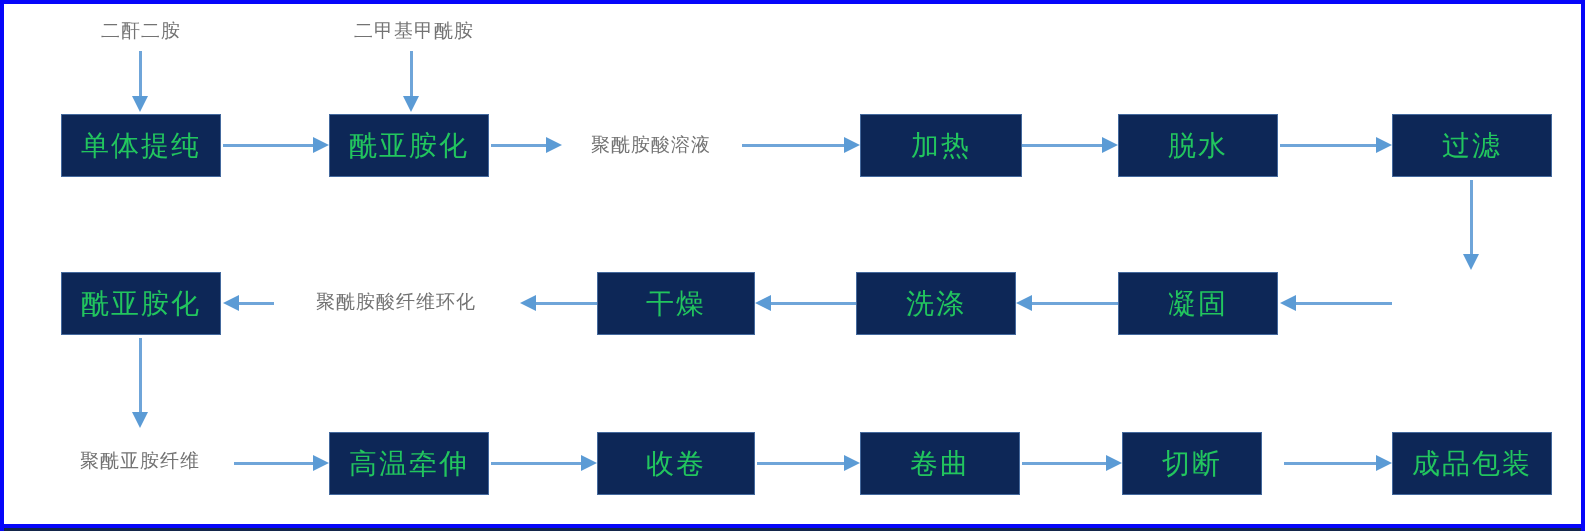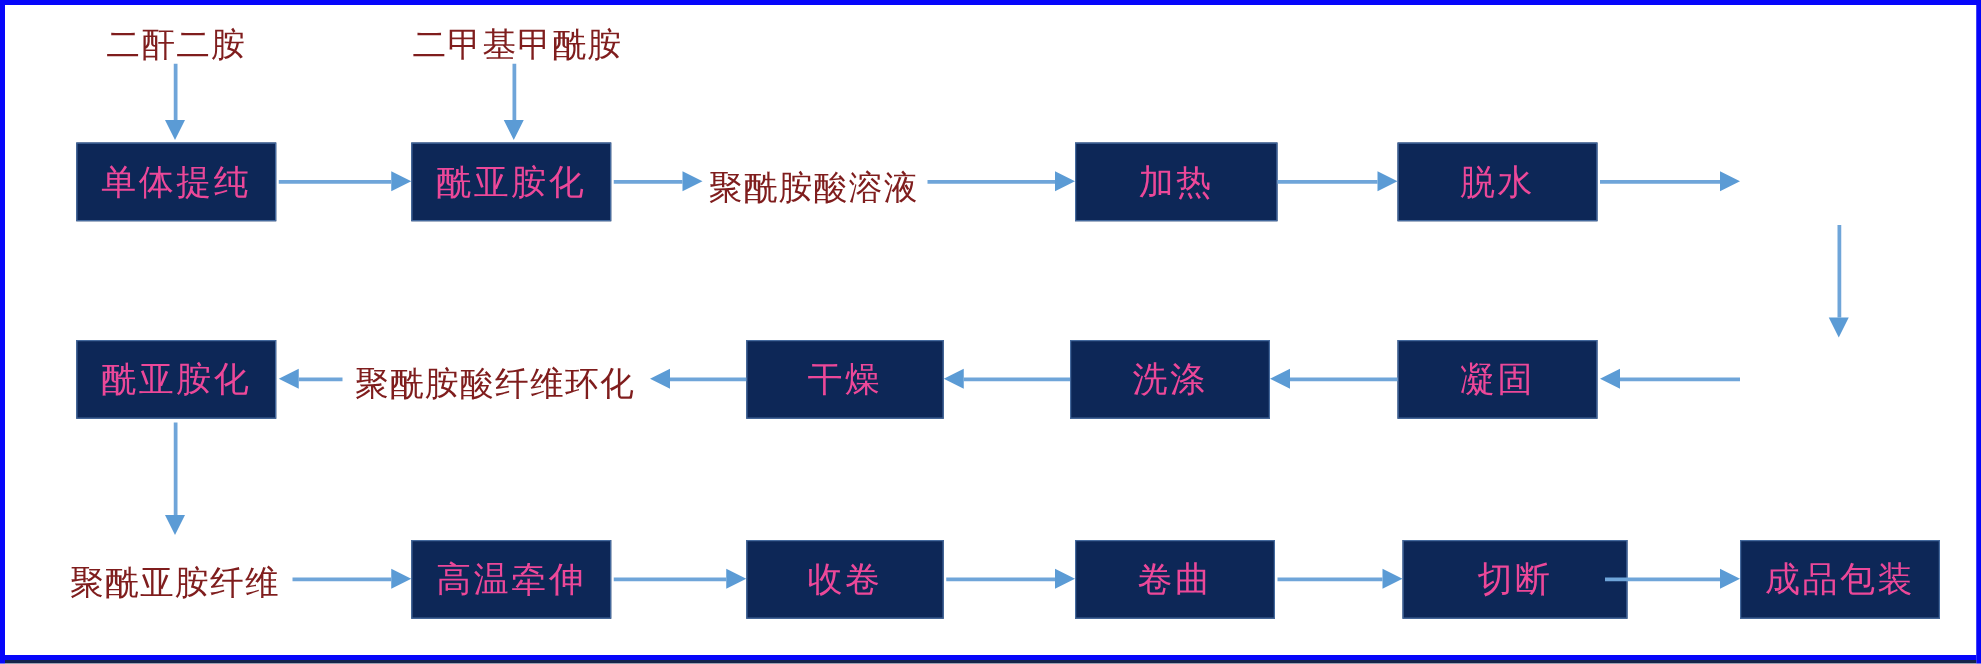--- a/index.html
+++ b/index.html
@@ -15,29 +15,29 @@
     font-family:"Liberation Serif", serif;
   }
   .footer-blue{position:absolute;left:-4px;right:-4px;bottom:3px;height:4px;background:#0606fa;}
   .footer-navy{position:absolute;left:-4px;right:-4px;bottom:0;height:3px;background:#13254a;}
 
   .pbox{
     position:absolute;
     box-sizing:border-box;
     background:#0d2757;
     border:1px solid #44699d;
-    color:#ec4899;
+    color:#22c55e;
     display:flex;align-items:center;justify-content:center;
     font-size:28px;letter-spacing:2px;
     white-space:nowrap;
   }
   .flabel{
     position:absolute;
-    color:#7f1d1d;
-    font-size:27px;letter-spacing:1px;
+    color:#737373;
+    font-size:19px;letter-spacing:1px;
     text-align:center;
     white-space:nowrap;
   }
 
   
   .ar{position:absolute;height:3px;background:#6fa5d9;}
   .ar::after{
     content:"";position:absolute;right:-16px;top:-7px;
     width:0;height:0;
     border-top:8px solid transparent;border-bottom:8px solid transparent;
@@ -68,20 +68,21 @@
   <div class="flabel" style="left:57px;top:14px;width:160px;">二酐二胺</div>
   <div class="flabel" style="left:325px;top:14px;width:170px;">二甲基甲酰胺</div>
 
   <div class="ad" style="left:135px;top:47px;height:45px;"></div>
   <div class="ad" style="left:406px;top:47px;height:45px;"></div>
 
   <div class="pbox" style="left:57px;top:110px;width:160px;height:63px;">单体提纯</div>
   <div class="pbox" style="left:325px;top:110px;width:160px;height:63px;">酰亚胺化</div>
   <div class="pbox" style="left:856px;top:110px;width:162px;height:63px;">加热</div>
   <div class="pbox" style="left:1114px;top:110px;width:160px;height:63px;">脱水</div>
+  <div class="pbox" style="left:1388px;top:110px;width:160px;height:63px;">过滤</div>
 
   <div class="flabel" style="left:557px;top:128px;width:180px;">聚酰胺酸溶液</div>
 
   <div class="ar" style="left:219px;top:140px;width:90px;"></div>
   <div class="ar" style="left:487px;top:140px;width:55px;"></div>
   <div class="ar" style="left:738px;top:140px;width:102px;"></div>
   <div class="ar" style="left:1018px;top:140px;width:80px;"></div>
   <div class="ar" style="left:1276px;top:140px;width:96px;"></div>
 
   <div class="ad" style="left:1466px;top:176px;height:74px;"></div>
@@ -99,21 +100,21 @@
   <div class="al" style="left:532px;top:298px;width:61px;"></div>
   <div class="al" style="left:235px;top:298px;width:35px;"></div>
 
   <div class="ad" style="left:135px;top:334px;height:74px;"></div>
 
   <div class="flabel" style="left:45px;top:444px;width:182px;">聚酰亚胺纤维</div>
 
   <div class="pbox" style="left:325px;top:428px;width:160px;height:63px;">高温牵伸</div>
   <div class="pbox" style="left:593px;top:428px;width:158px;height:63px;">收卷</div>
   <div class="pbox" style="left:856px;top:428px;width:160px;height:63px;">卷曲</div>
-  <div class="pbox" style="left:1118px;top:428px;width:180px;height:63px;">切断</div>
+  <div class="pbox" style="left:1118px;top:428px;width:140px;height:63px;">切断</div>
   <div class="pbox" style="left:1388px;top:428px;width:160px;height:63px;">成品包装</div>
 
   <div class="ar" style="left:230px;top:458px;width:79px;"></div>
   <div class="ar" style="left:487px;top:458px;width:90px;"></div>
   <div class="ar" style="left:753px;top:458px;width:87px;"></div>
   <div class="ar" style="left:1018px;top:458px;width:84px;"></div>
   <div class="ar" style="left:1280px;top:458px;width:92px;"></div>
 
   <div class="footer-blue"></div>
   <div class="footer-navy"></div>

